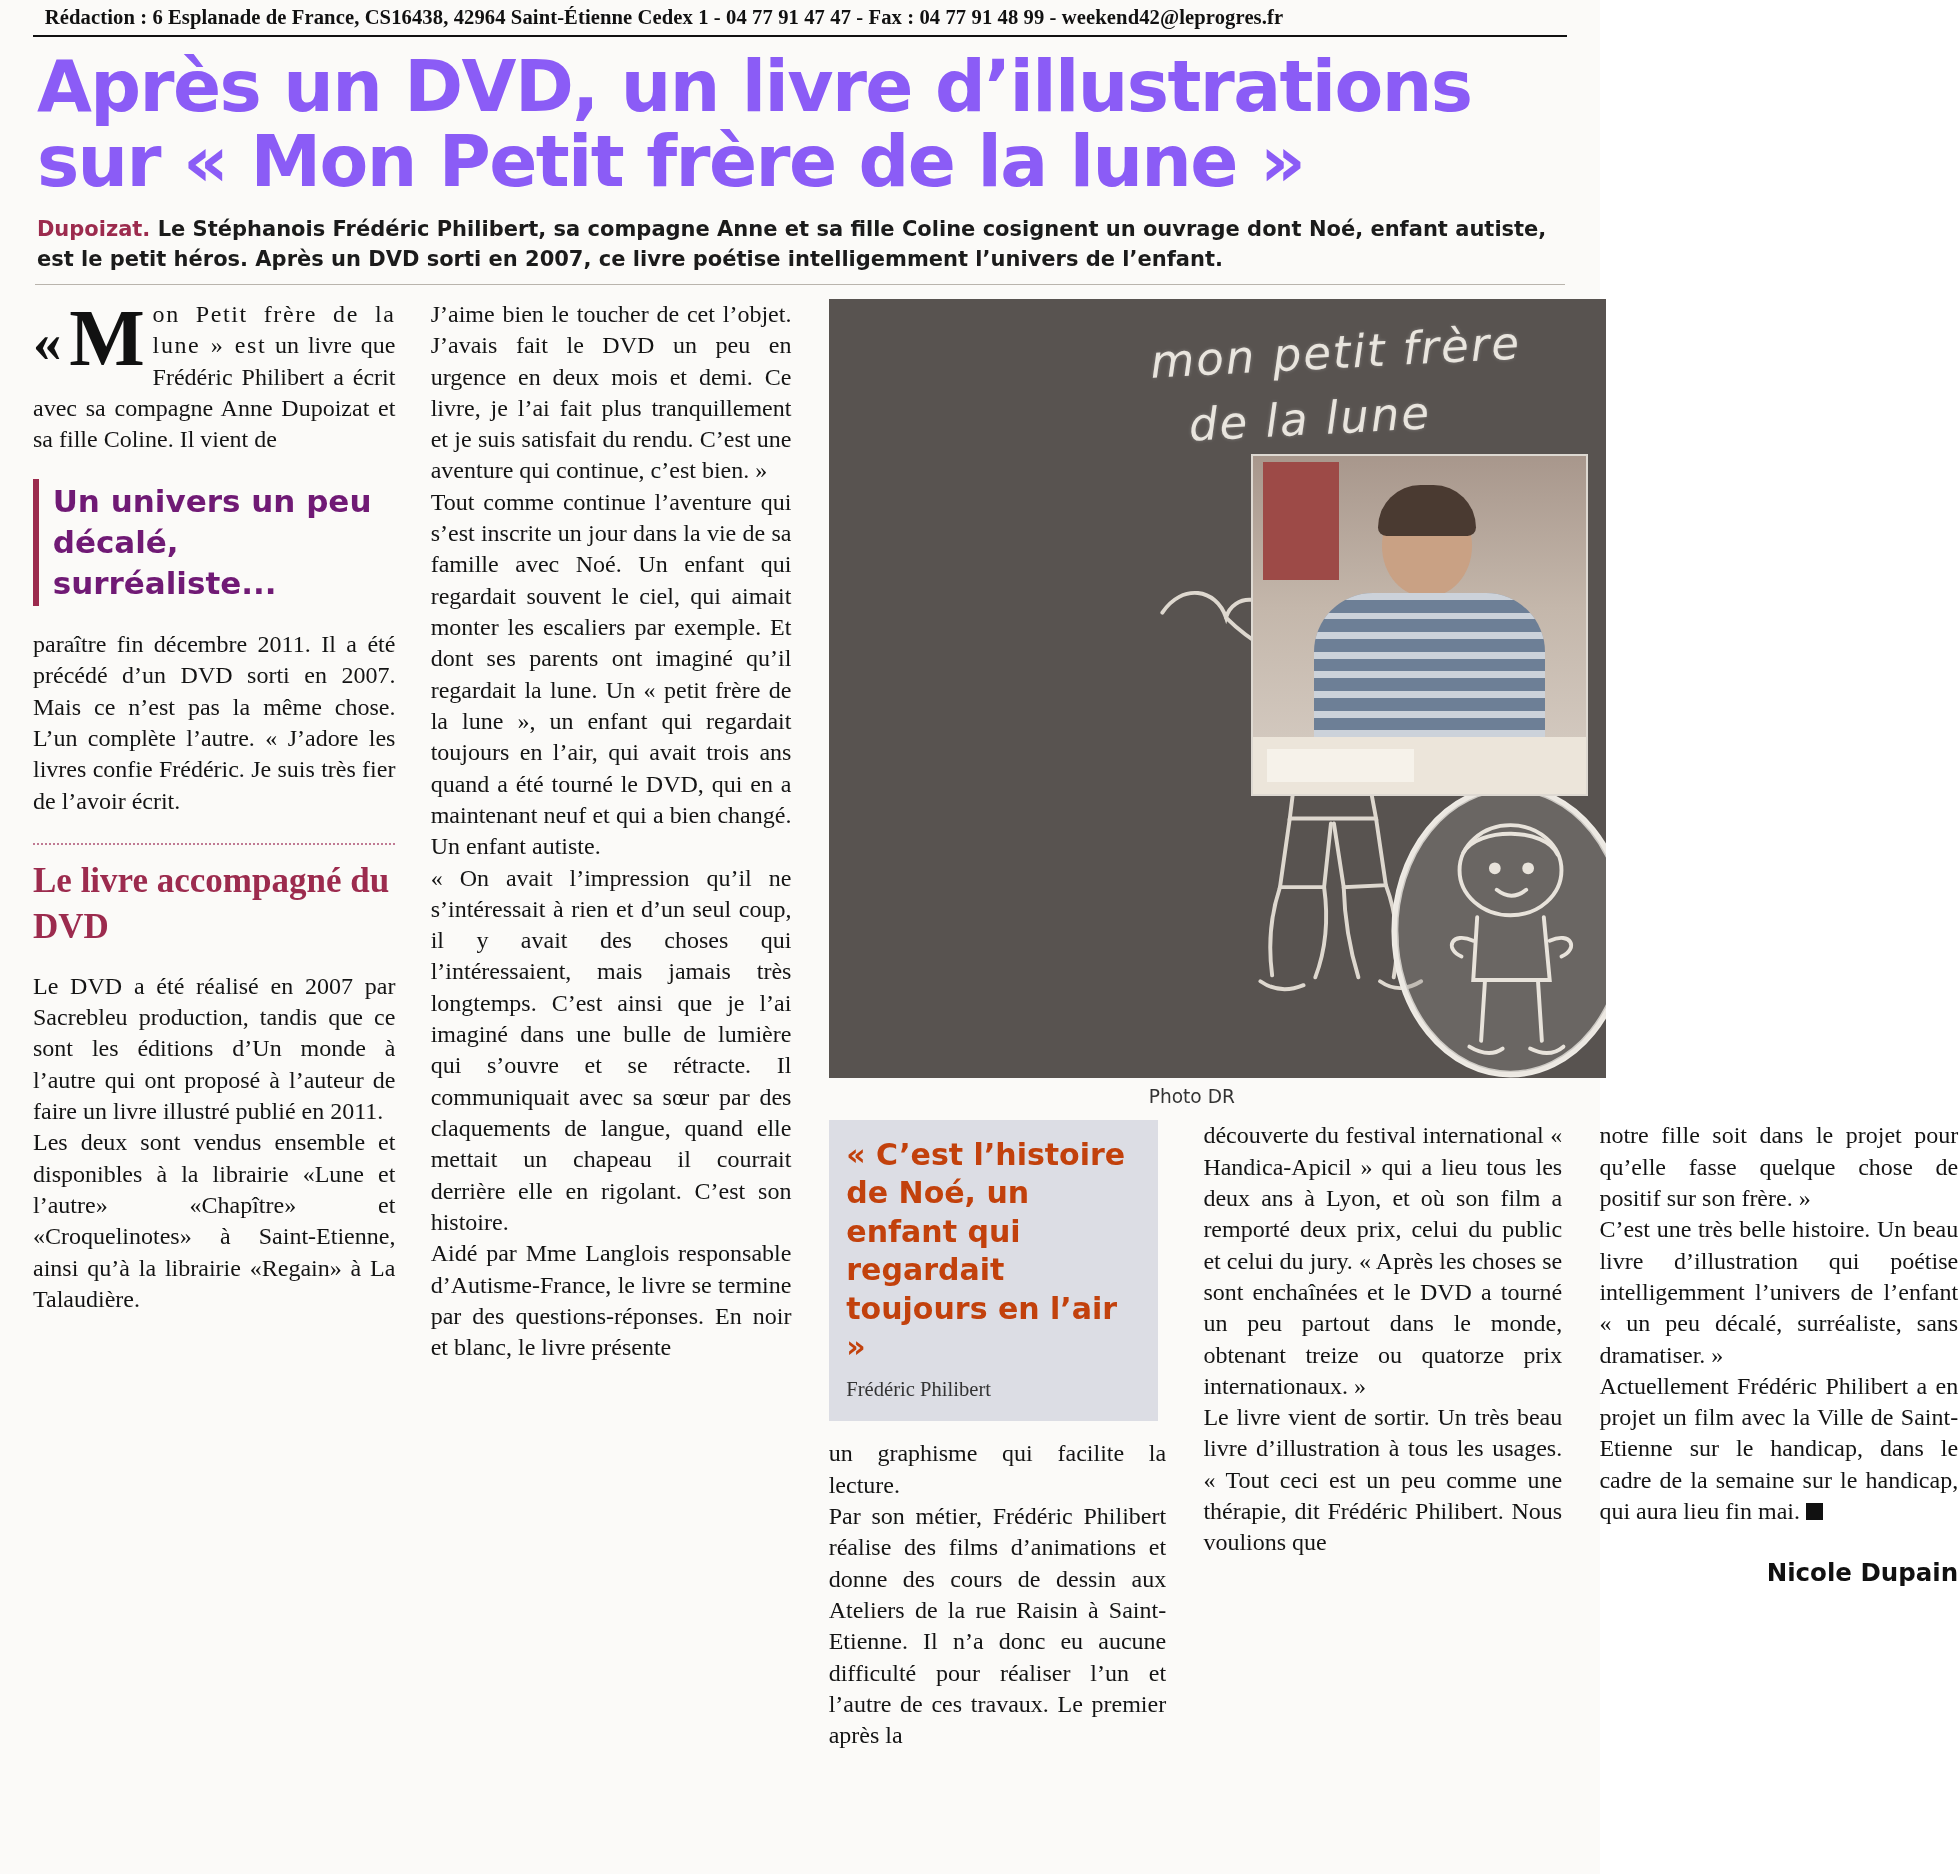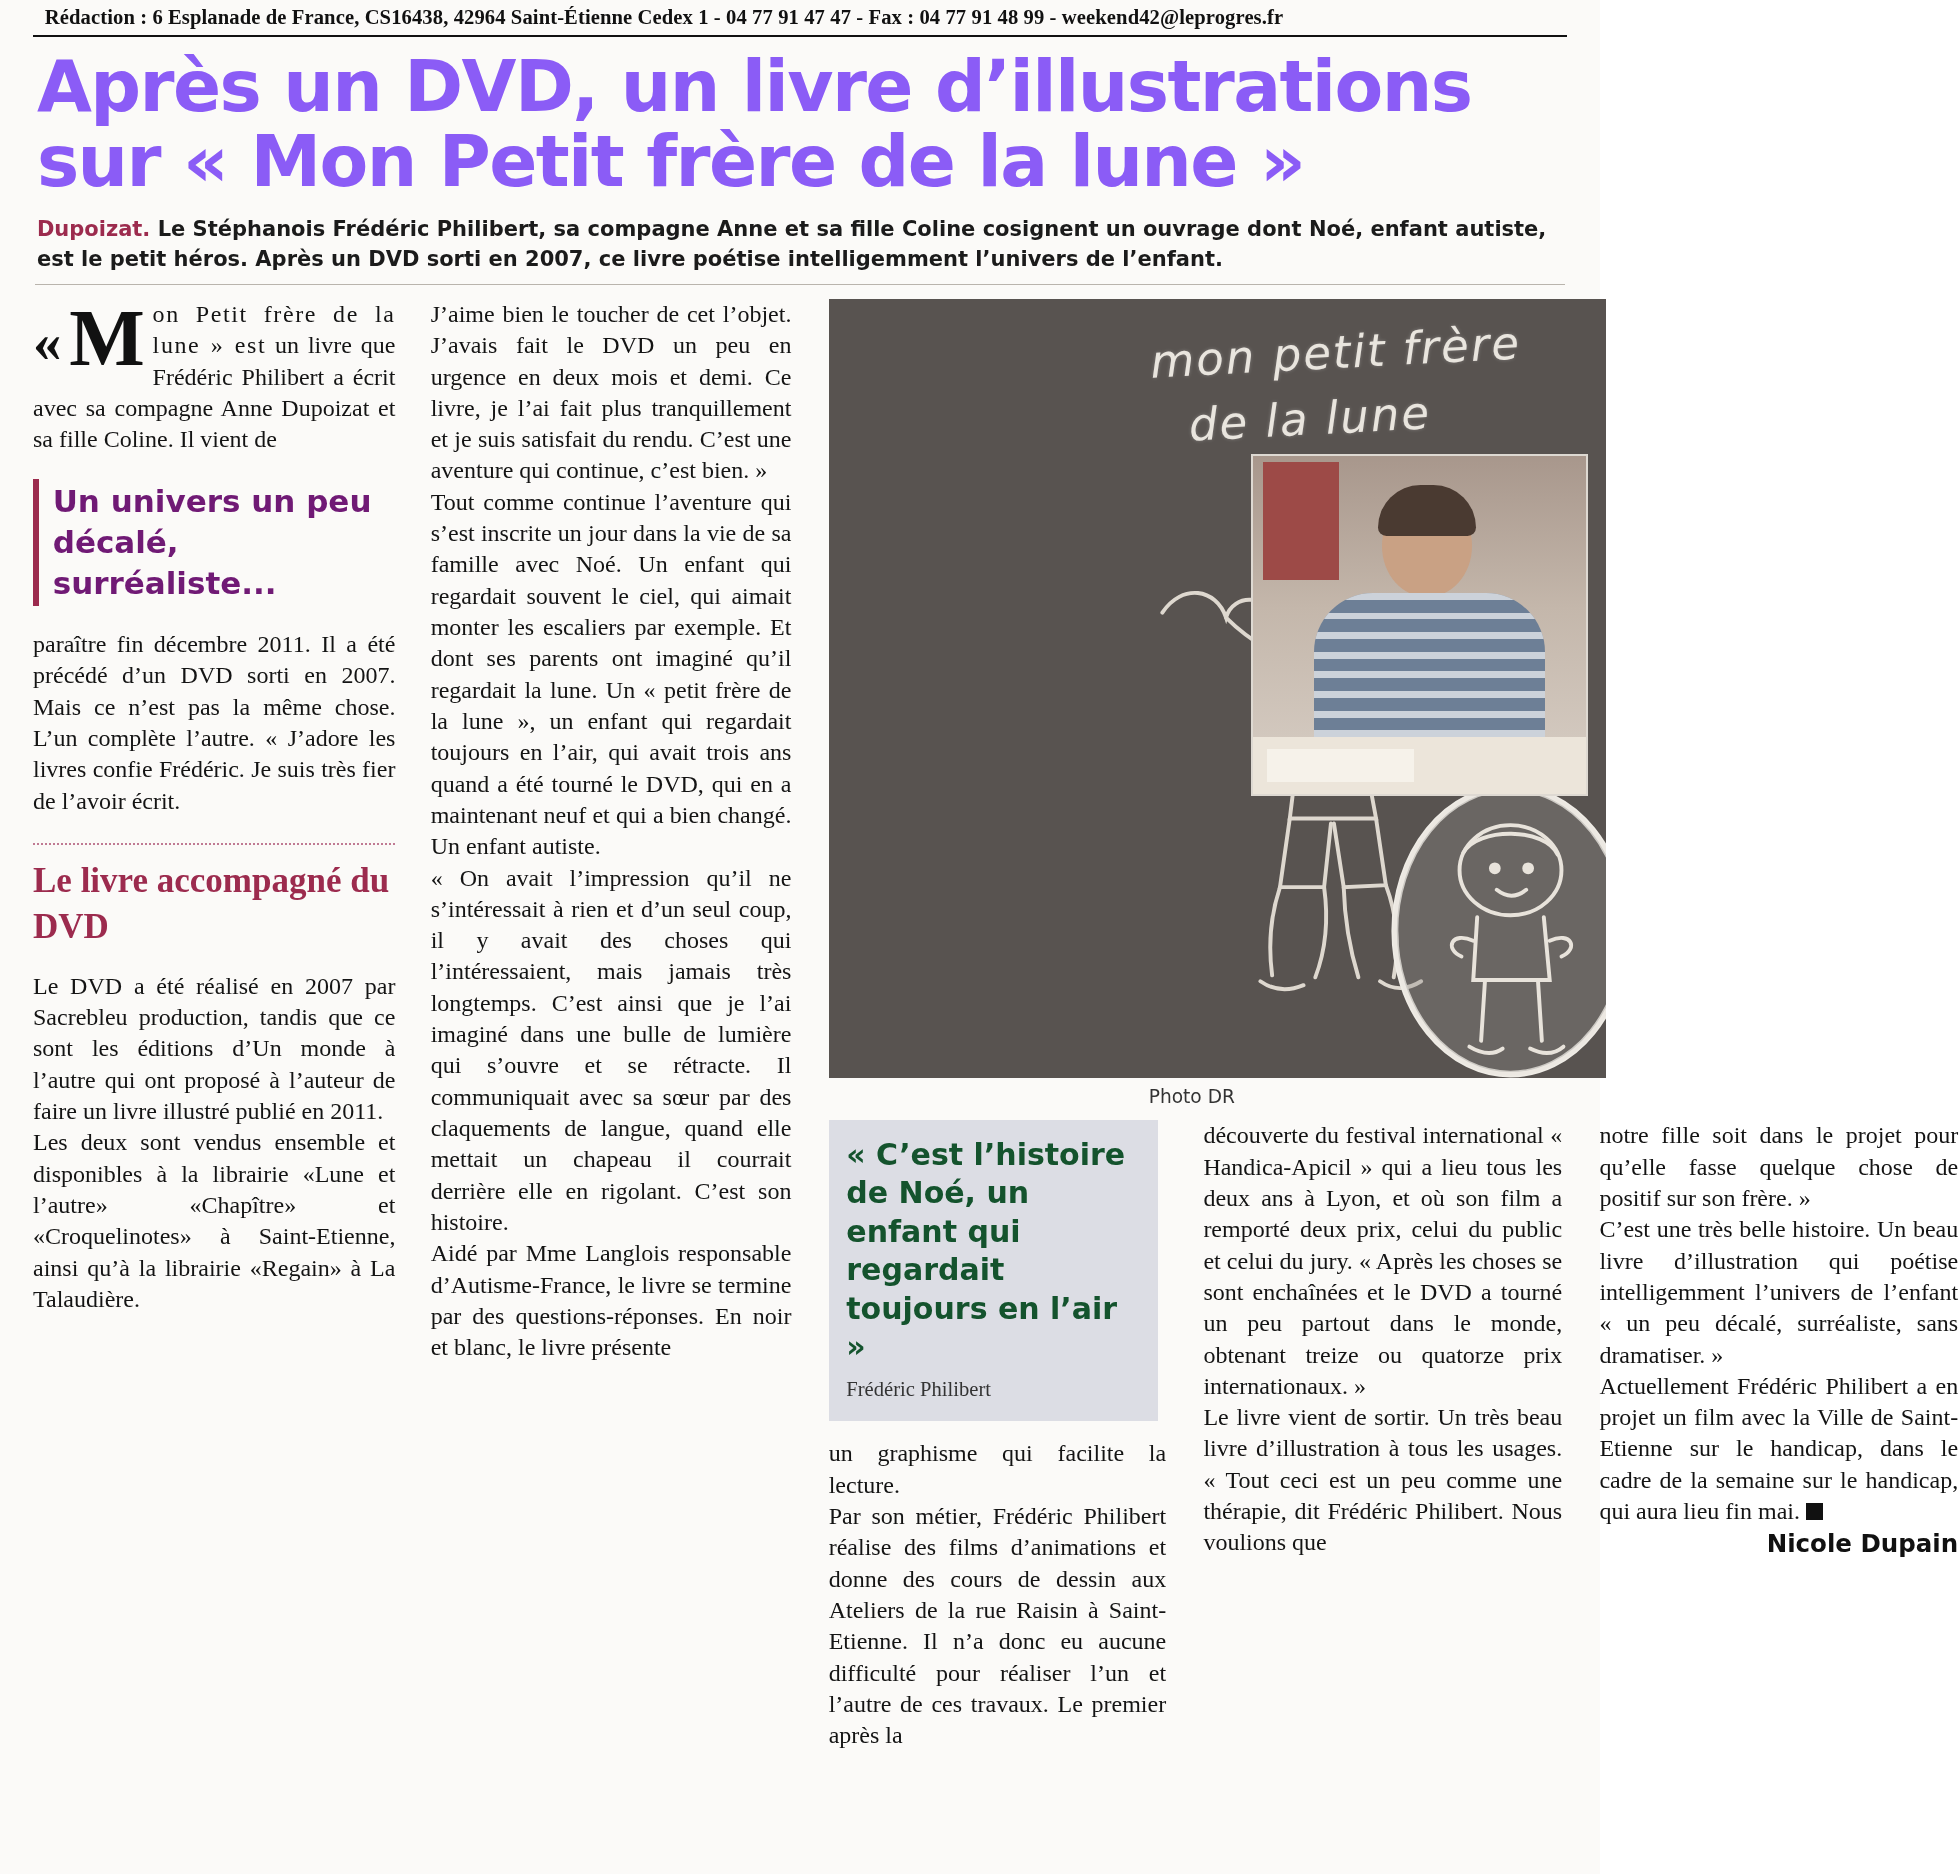--- a/index.html
+++ b/index.html
@@ -186,41 +186,41 @@
     background:#dcdde4;
     padding:15.7px 17.6px 19.6px 17.6px;
     width:329px;
     box-sizing:border-box;
   }
   .pullquote .q{
     font-family:"DejaVu Sans", sans-serif;
     font-weight:700;
     font-size:30px;
     line-height:1.28;
-    color:#14532d;
+    color:#c2410c;
   }
   .pullquote .attr{
     font-family:"Liberation Serif", serif;
     font-size:20.6px;
     color:#333;
     margin-top:11.8px;
   }
   
   .lower{
     display:grid;
     grid-template-columns:361px 396px 396px;
     margin-top:3.9px;
   }
   .lower .col{padding-right:23.5px;}
   .signature{
     font-family:"DejaVu Sans", sans-serif;
     font-weight:700;
     font-size:24.5px;
     text-align:right;
-    margin-top:2px;
+    margin-top:31px;
     color:#111;
   }
   .sq{
     display:inline-block;
     width:16.7px;height:16.7px;background:#111;
     margin-left:5.9px;vertical-align:-1px;
   }
 </style>
 </head>
 <body>

